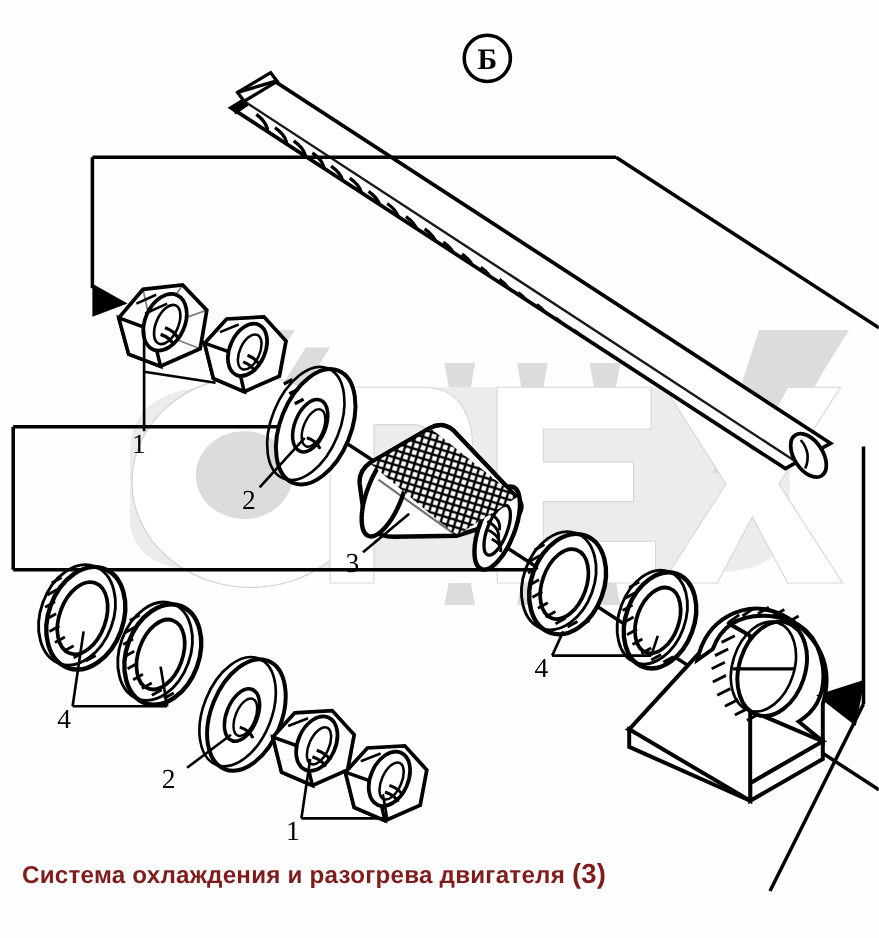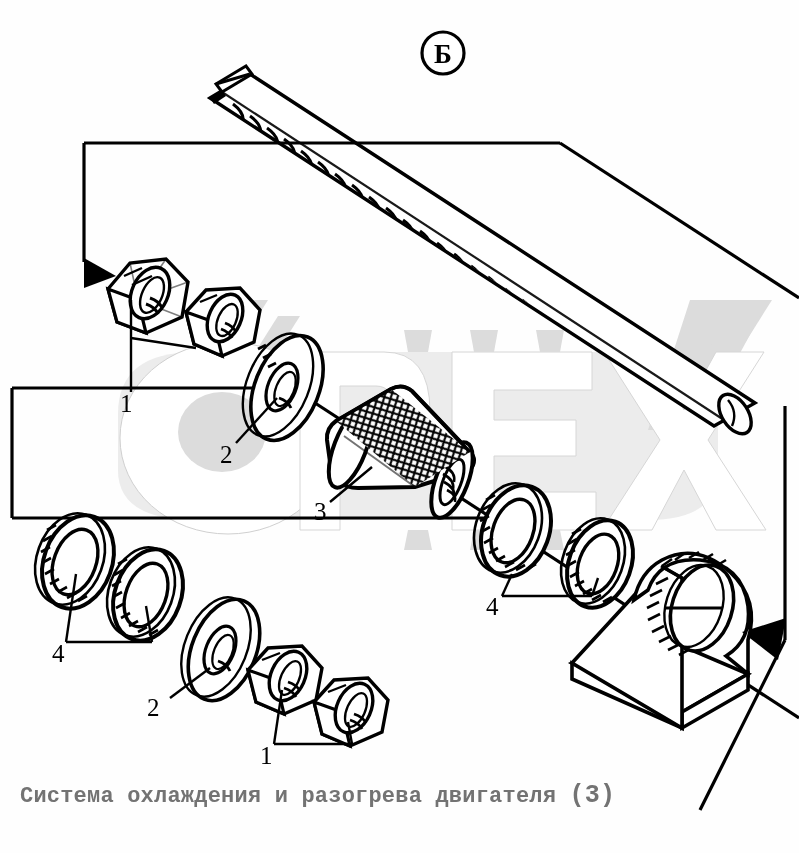--- a/index.html
+++ b/index.html
@@ -14,26 +14,26 @@
   #sheet{
     position:relative;
     width:799px;height:853px;
     background:#fefefe;
   }
   #diagram{position:absolute;left:0;top:0;width:799px;height:853px;}
   .caption{
     position:absolute;
     left:20px;
     top:781px;
-    font-family:Liberation Mono, monospace;
+    font-family:Liberation Sans, sans-serif;
     font-weight:bold;
     font-size:22px;
     letter-spacing:0.2px;
     white-space:nowrap;
-    color:#737373;
+    color:#7f1d1d;
     text-align:right;
   }
   .caption .num{font-size:25px;}
 </style>
 </head>
 <body>
 
 <div id="sheet">
 
   <svg id="diagram" viewBox="0 0 799 853" xmlns="http://www.w3.org/2000/svg">

